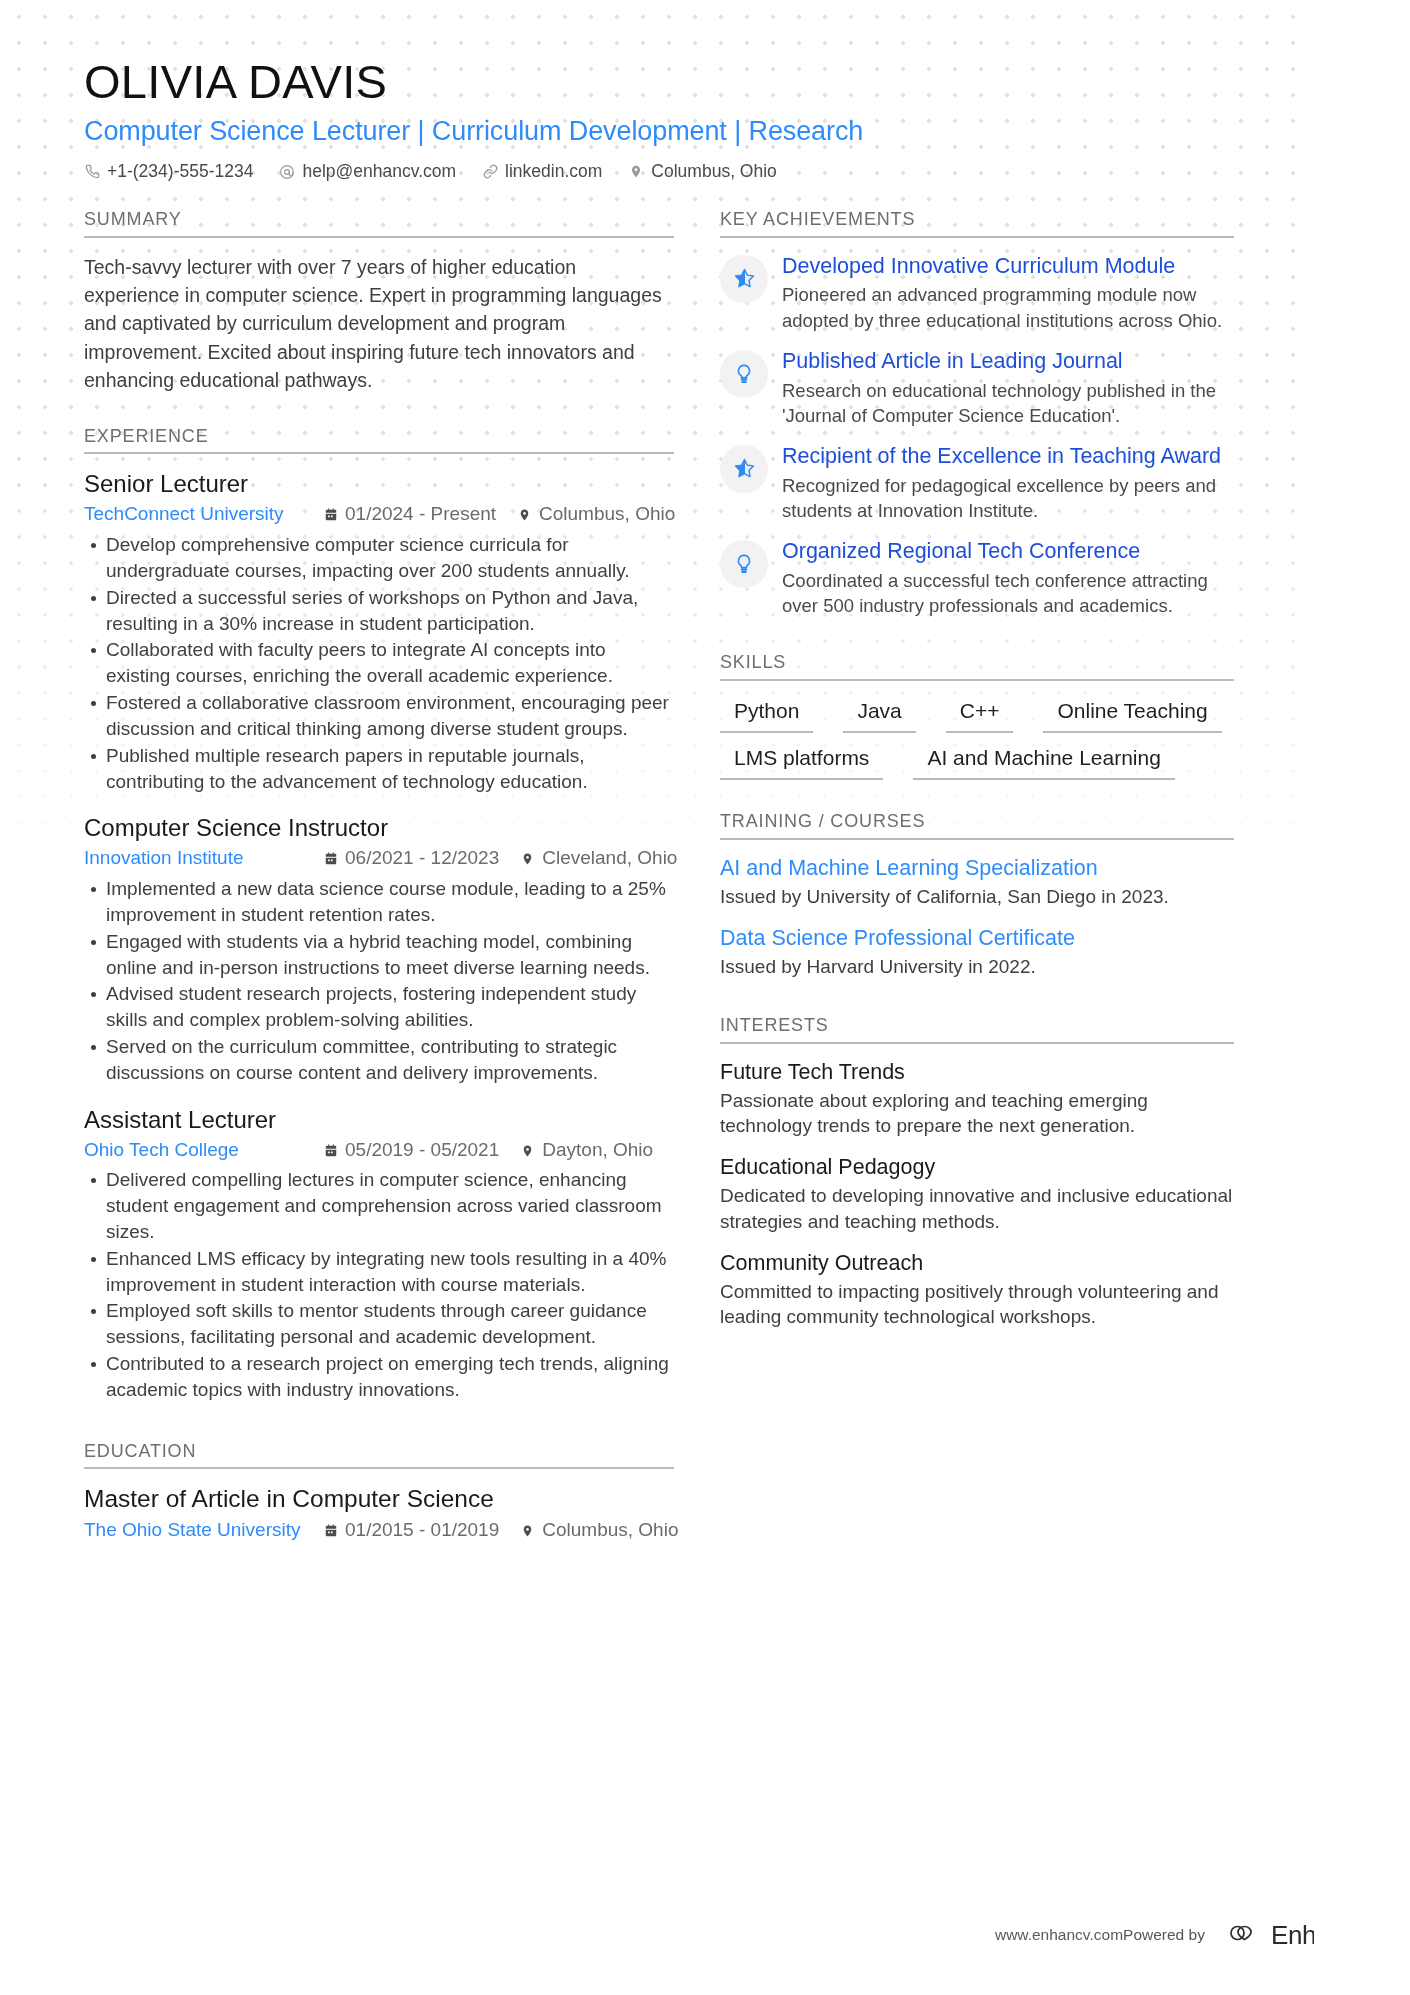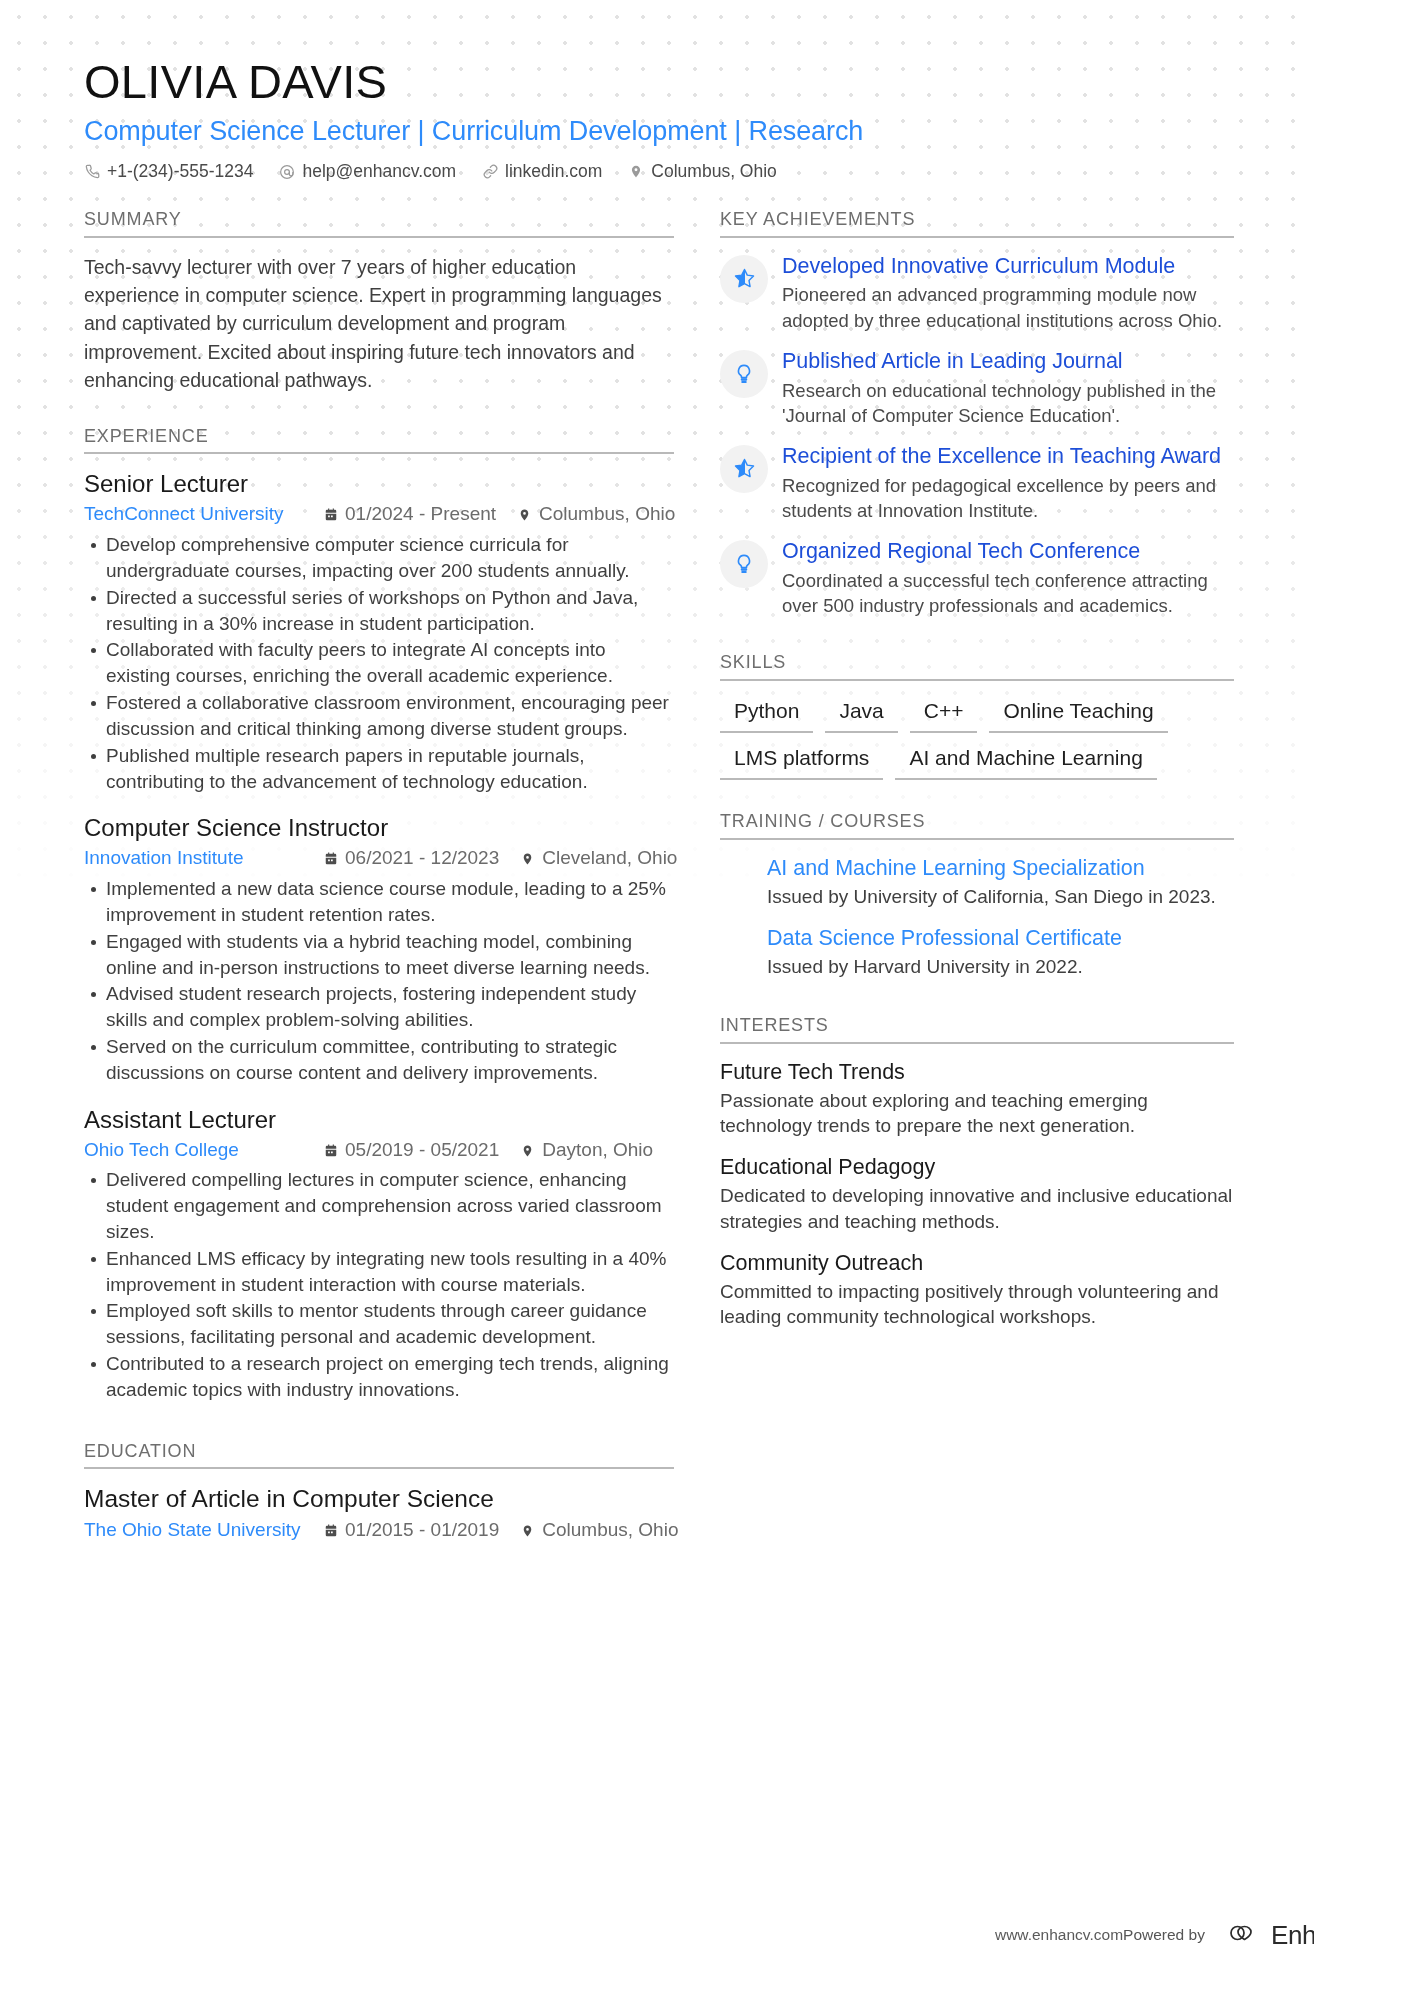--- a/index.html
+++ b/index.html
@@ -211,33 +211,33 @@
   .ach-desc {
     font-size: 18.5px;
     line-height: 1.36;
     color: #4a4a4a;
   }
 
   
   .skills-wrap {
     display: flex;
     flex-wrap: wrap;
-    gap: 11px 12px;
+    gap: 11px 30px;
     padding-top: 16px;
   }
   .skill {
     font-size: 21px;
     color: #1f1f1f;
     padding: 1px 14px 7px 14px;
     border-bottom: 2.5px solid #b9b9b9;
     line-height: 1.25;
   }
 
   
-  .course { margin-bottom: 16px; margin-left: 47px; }
+  .course { margin-bottom: 16px; }
   .course-name {
     font-size: 21.5px;
     color: #2e8bfa;
     line-height: 1.25;
     margin-bottom: 2px;
   }
   .course-desc {
     font-size: 19px;
     line-height: 1.36;
     color: #3f3f3f;

